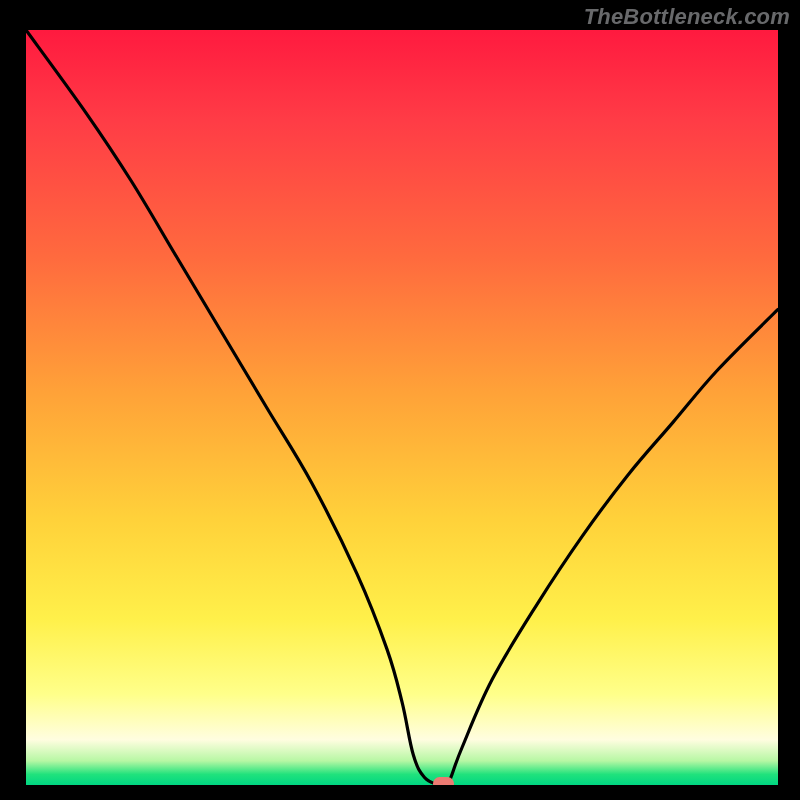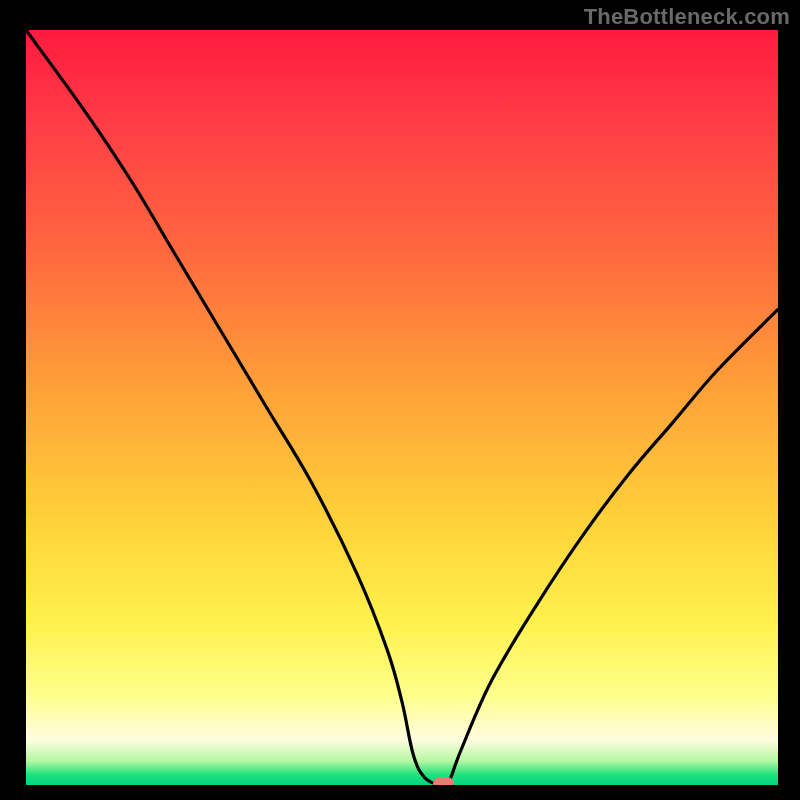--- a/index.html
+++ b/index.html
@@ -19,20 +19,21 @@
   .attribution {
     position: absolute;
     top: 4px;
     right: 10px;
     font-family: Arial, Helvetica, sans-serif;
     font-size: 22px;
     font-weight: 600;
     color: #68696b;
     letter-spacing: 0.2px;
     z-index: 5;
+    font-style: italic;
   }
   .plot {
     position: absolute;
     left: 26px;
     top: 30px;
     width: 752px;
     height: 755px;
     overflow: hidden;
   }
   

